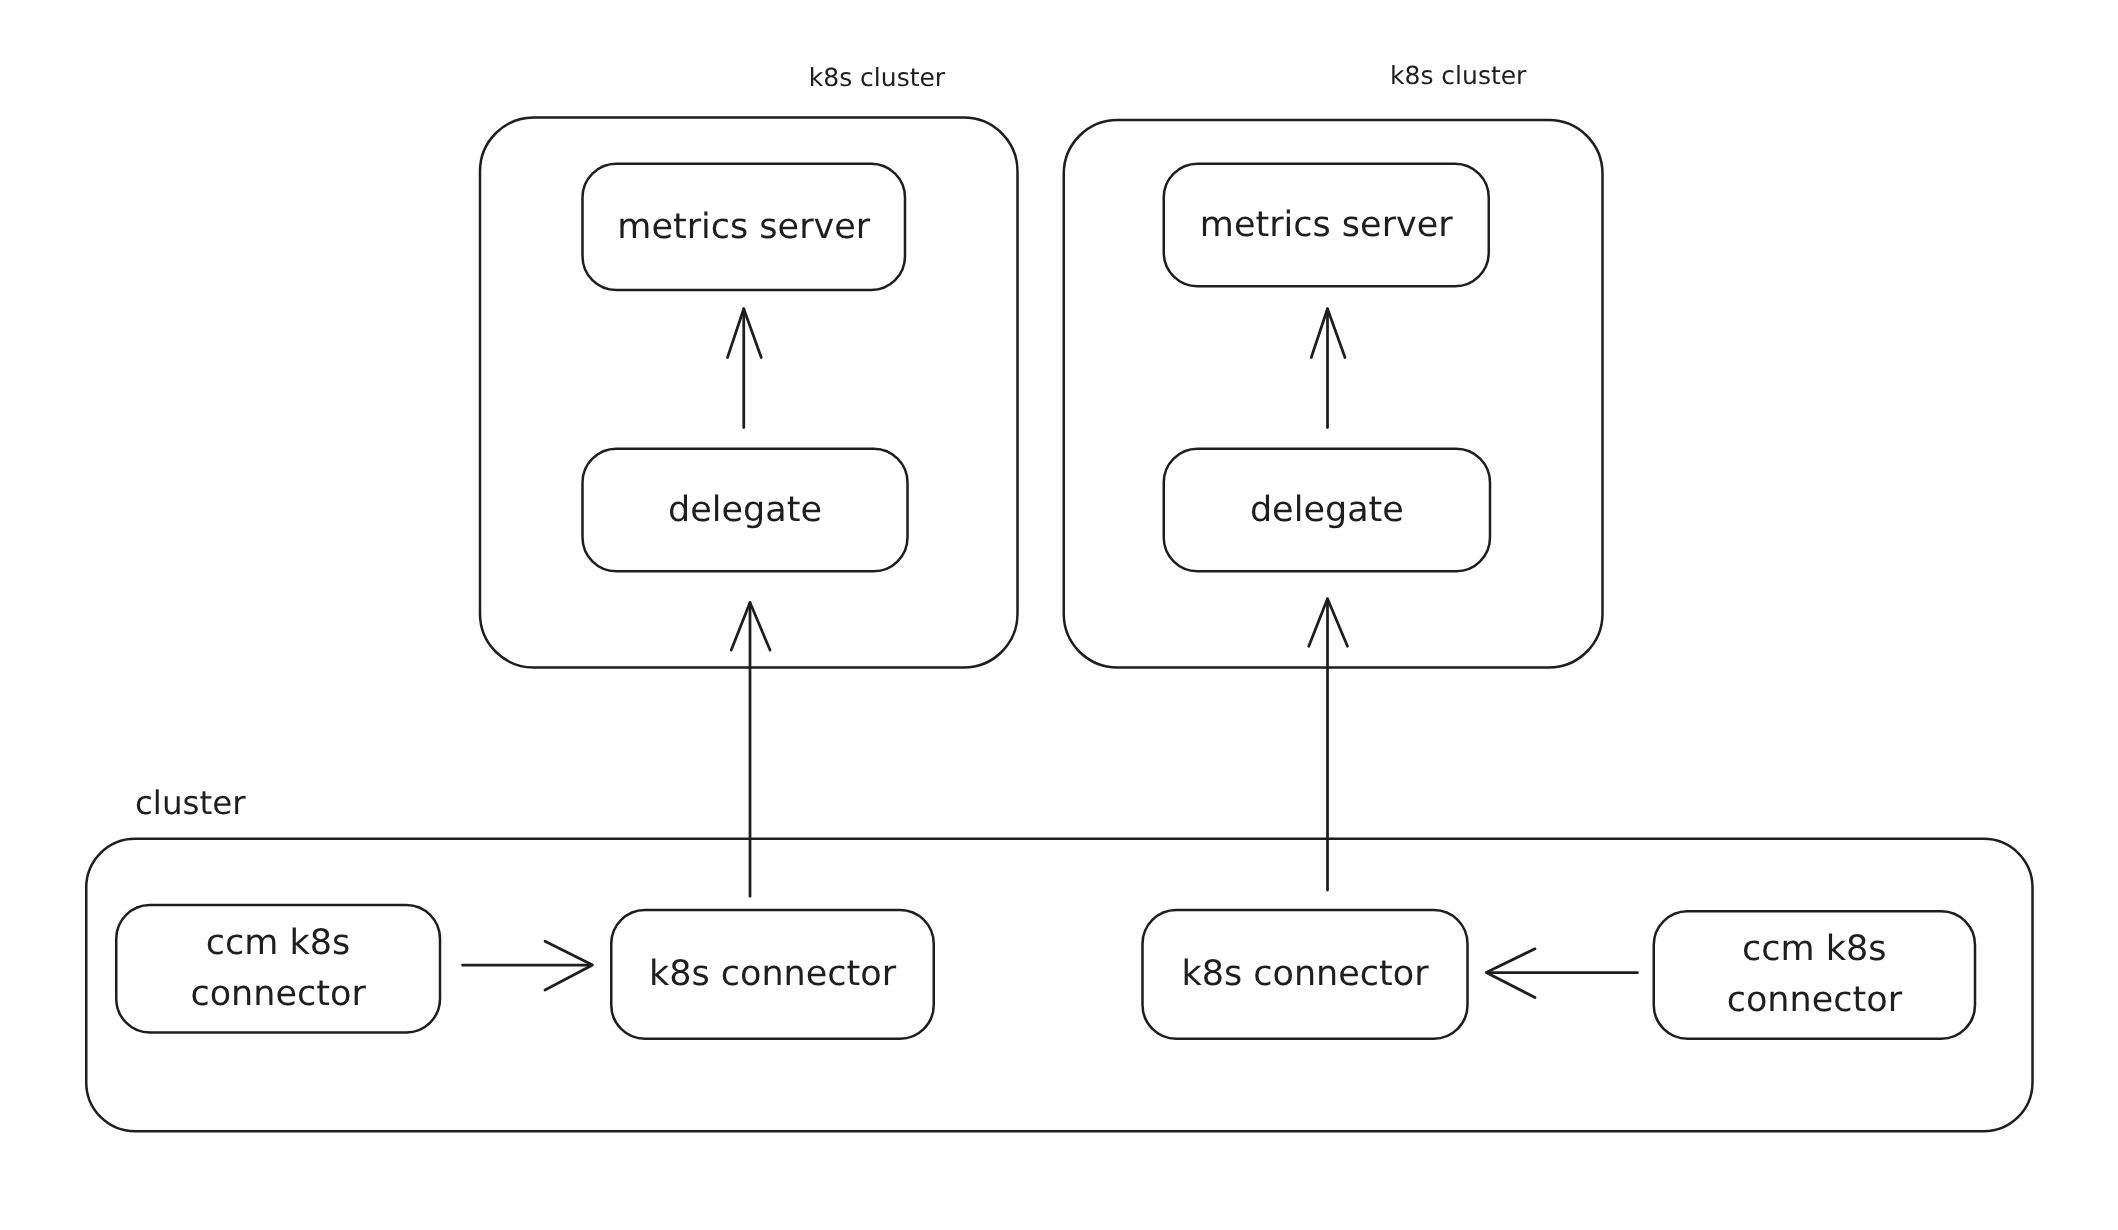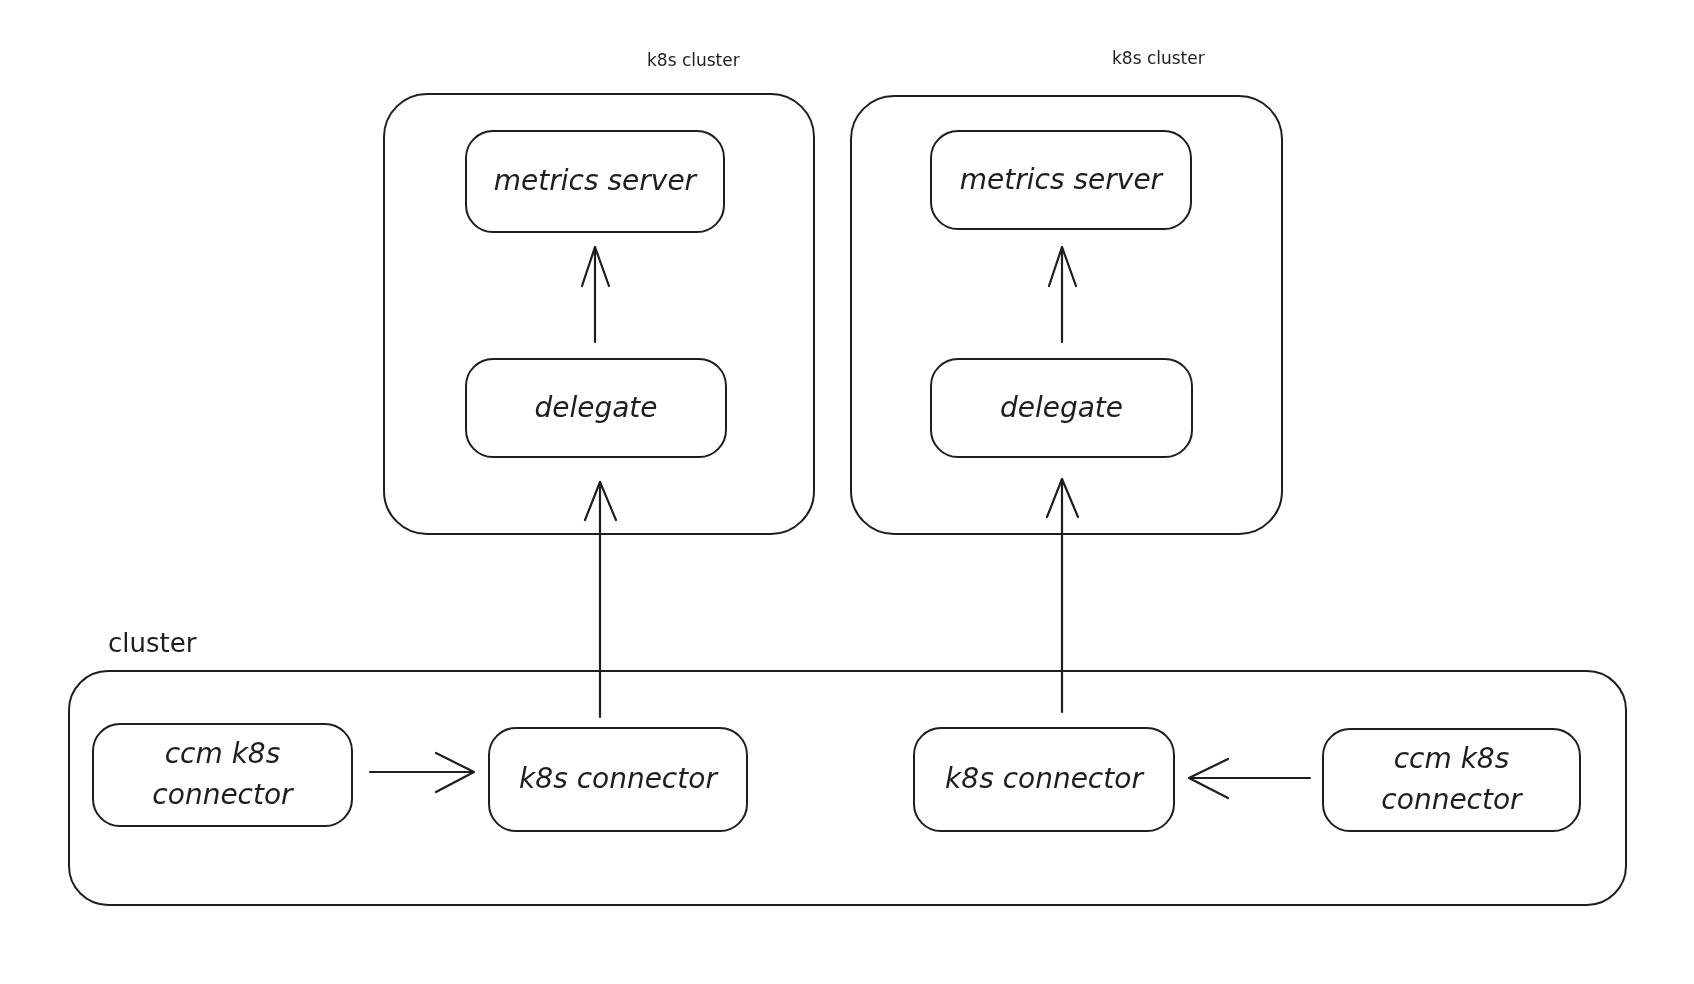--- a/index.html
+++ b/index.html
@@ -27,25 +27,24 @@
   .node {
     border-radius: 28px;
     display: flex;
     align-items: center;
     justify-content: center;
     text-align: center;
     font-size: 28px;
     line-height: 1.45;
     white-space: pre-line;
     background: #ffffff;
-    font-style: italic;
   }
   .float-label {
     position: absolute;
-    font-size: 17px;
+    font-size: 20px;
     white-space: nowrap;
   }
   svg.edges {
     position: absolute;
     left: 0; top: 0;
     width: 1694px; height: 984px;
     pointer-events: none;
   }
   svg.edges path {
     stroke: var(--stroke);

